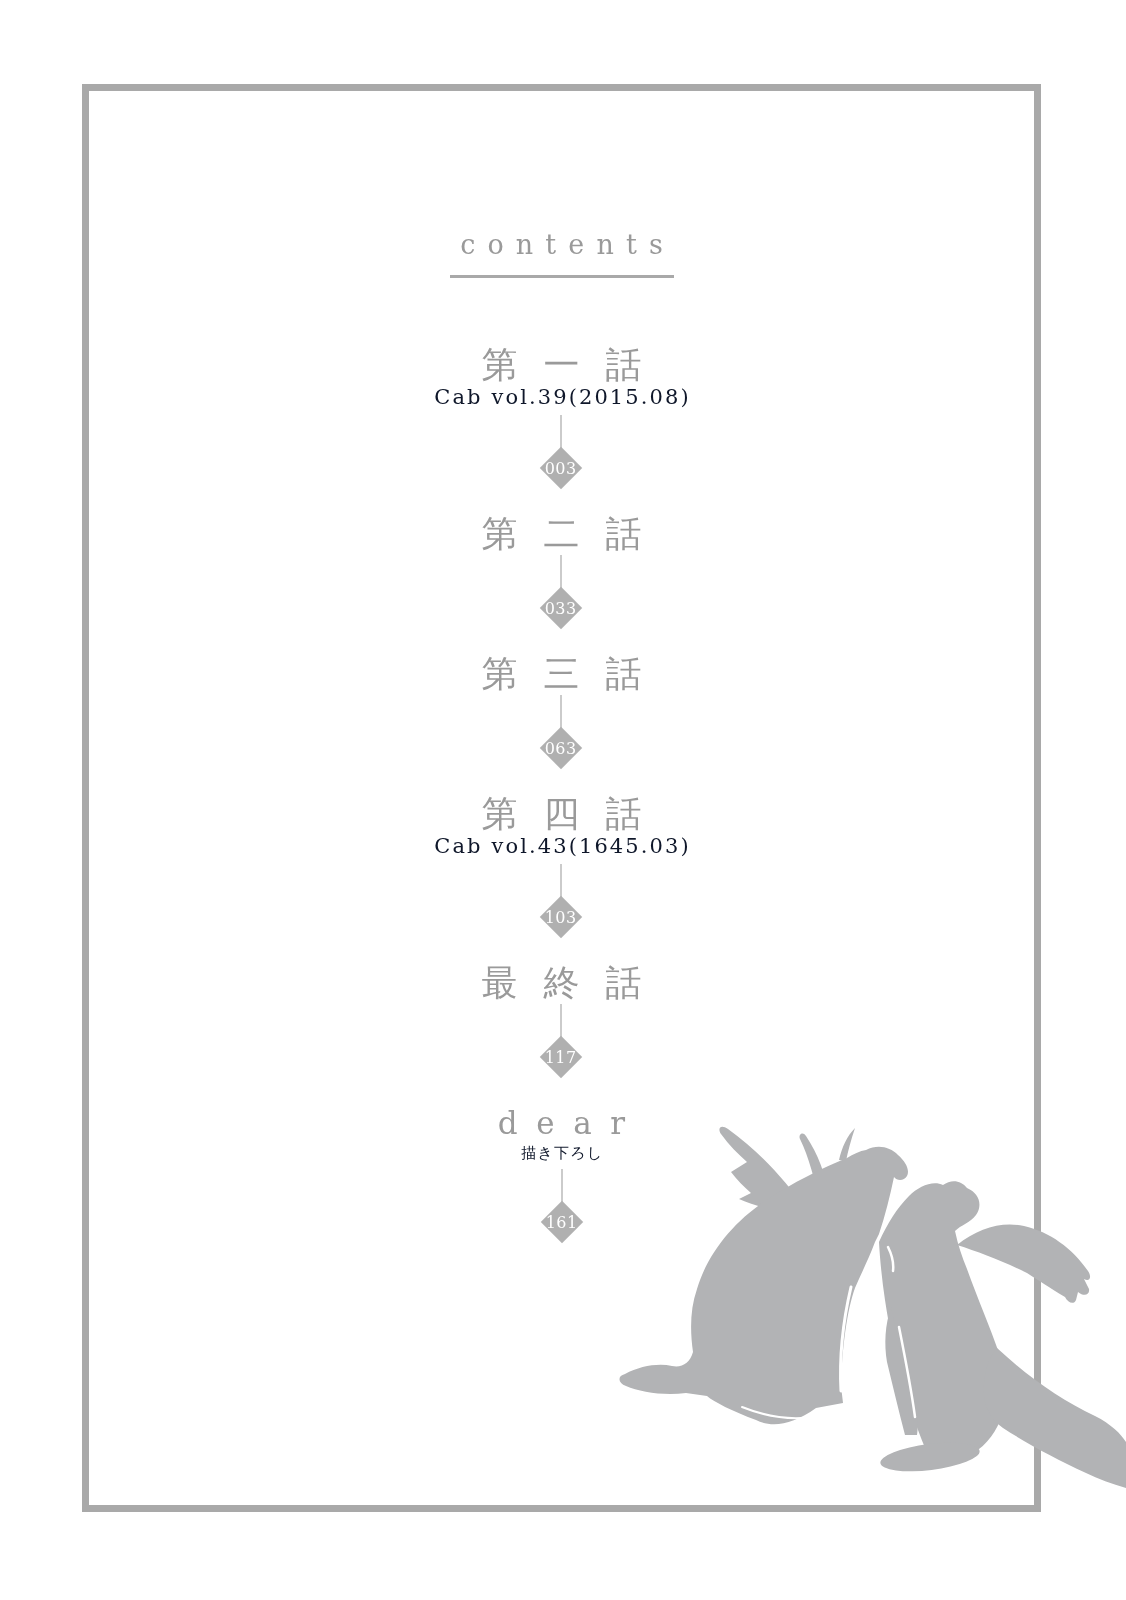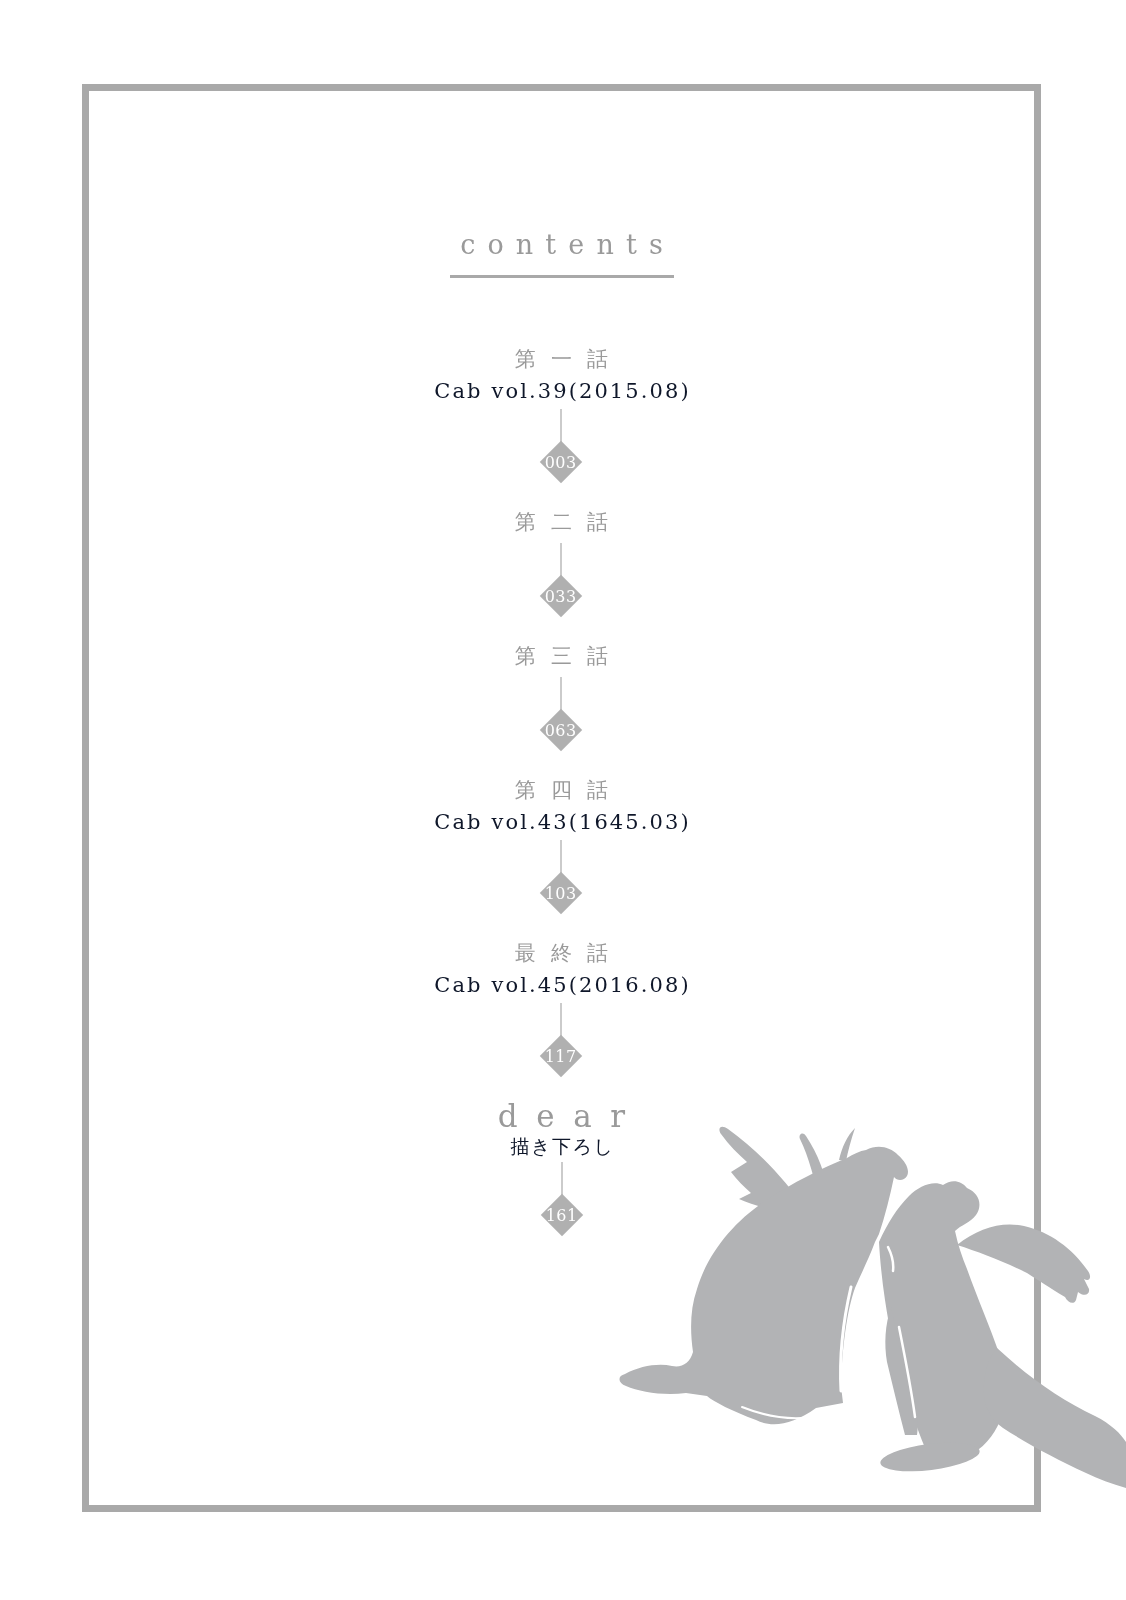--- a/index.html
+++ b/index.html
@@ -27,20 +27,21 @@
   
   .toc {
     position: absolute;
     left: 82px;
     top: 228px;
     width: 959px;
     display: flex;
     flex-direction: column;
     align-items: center;
     z-index: 2;
+    gap: 6px;
   }
   .contents-header {
     display: flex;
     flex-direction: column;
     align-items: center;
     margin-bottom: 64px;
   }
   .contents-title {
     font-size: 27px;
     line-height: 34px;
@@ -55,21 +56,21 @@
     margin-top: 13px;
   }
 
   .entry {
     display: flex;
     flex-direction: column;
     align-items: center;
     margin-bottom: 28px;
   }
   .entry-title {
-    font-size: 21px;
+    font-size: 36px;
     line-height: 34px;
     color: #9a9a9a;
     letter-spacing: 0.72em;
     padding-left: 0.72em;
     white-space: nowrap;
   }
   .entry-title.latin {
     font-size: 31px;
     letter-spacing: 0.6em;
     padding-left: 0.6em;
@@ -77,21 +78,21 @@
   .entry-source {
     font-size: 21px;
     line-height: 28px;
     color: #0f172a;
     letter-spacing: 0.1em;
     padding-left: 0.1em;
     margin-top: 1px;
     white-space: nowrap;
   }
   .entry-source.jp {
-    font-size: 19px;
+    font-size: 15px;
     line-height: 24px;
     letter-spacing: 0.08em;
   }
   .connector {
     width: 2px;
     height: 42px;
     background: #cbcbcb;
     margin-top: 4px;
   }
   .diamond {
@@ -164,21 +165,20 @@
       <div class="entry-title">第四話</div>
       <div class="entry-source">Cab vol.43(1645.03)</div>
       <div class="connector"></div>
       <div class="diamond">
         <span class="num">103</span>
       </div>
     </div>
 
     <div class="entry">
       <div class="entry-title">最終話</div>
-      <div class="entry-source">Cab vol.45(2016.08)</div>
       <div class="connector"></div>
       <div class="diamond">
         <span class="num">117</span>
       </div>
     </div>
 
     <div class="entry">
       <div class="entry-title latin">dear</div>
       <div class="entry-source jp">描き下ろし</div>
       <div class="connector"></div>

